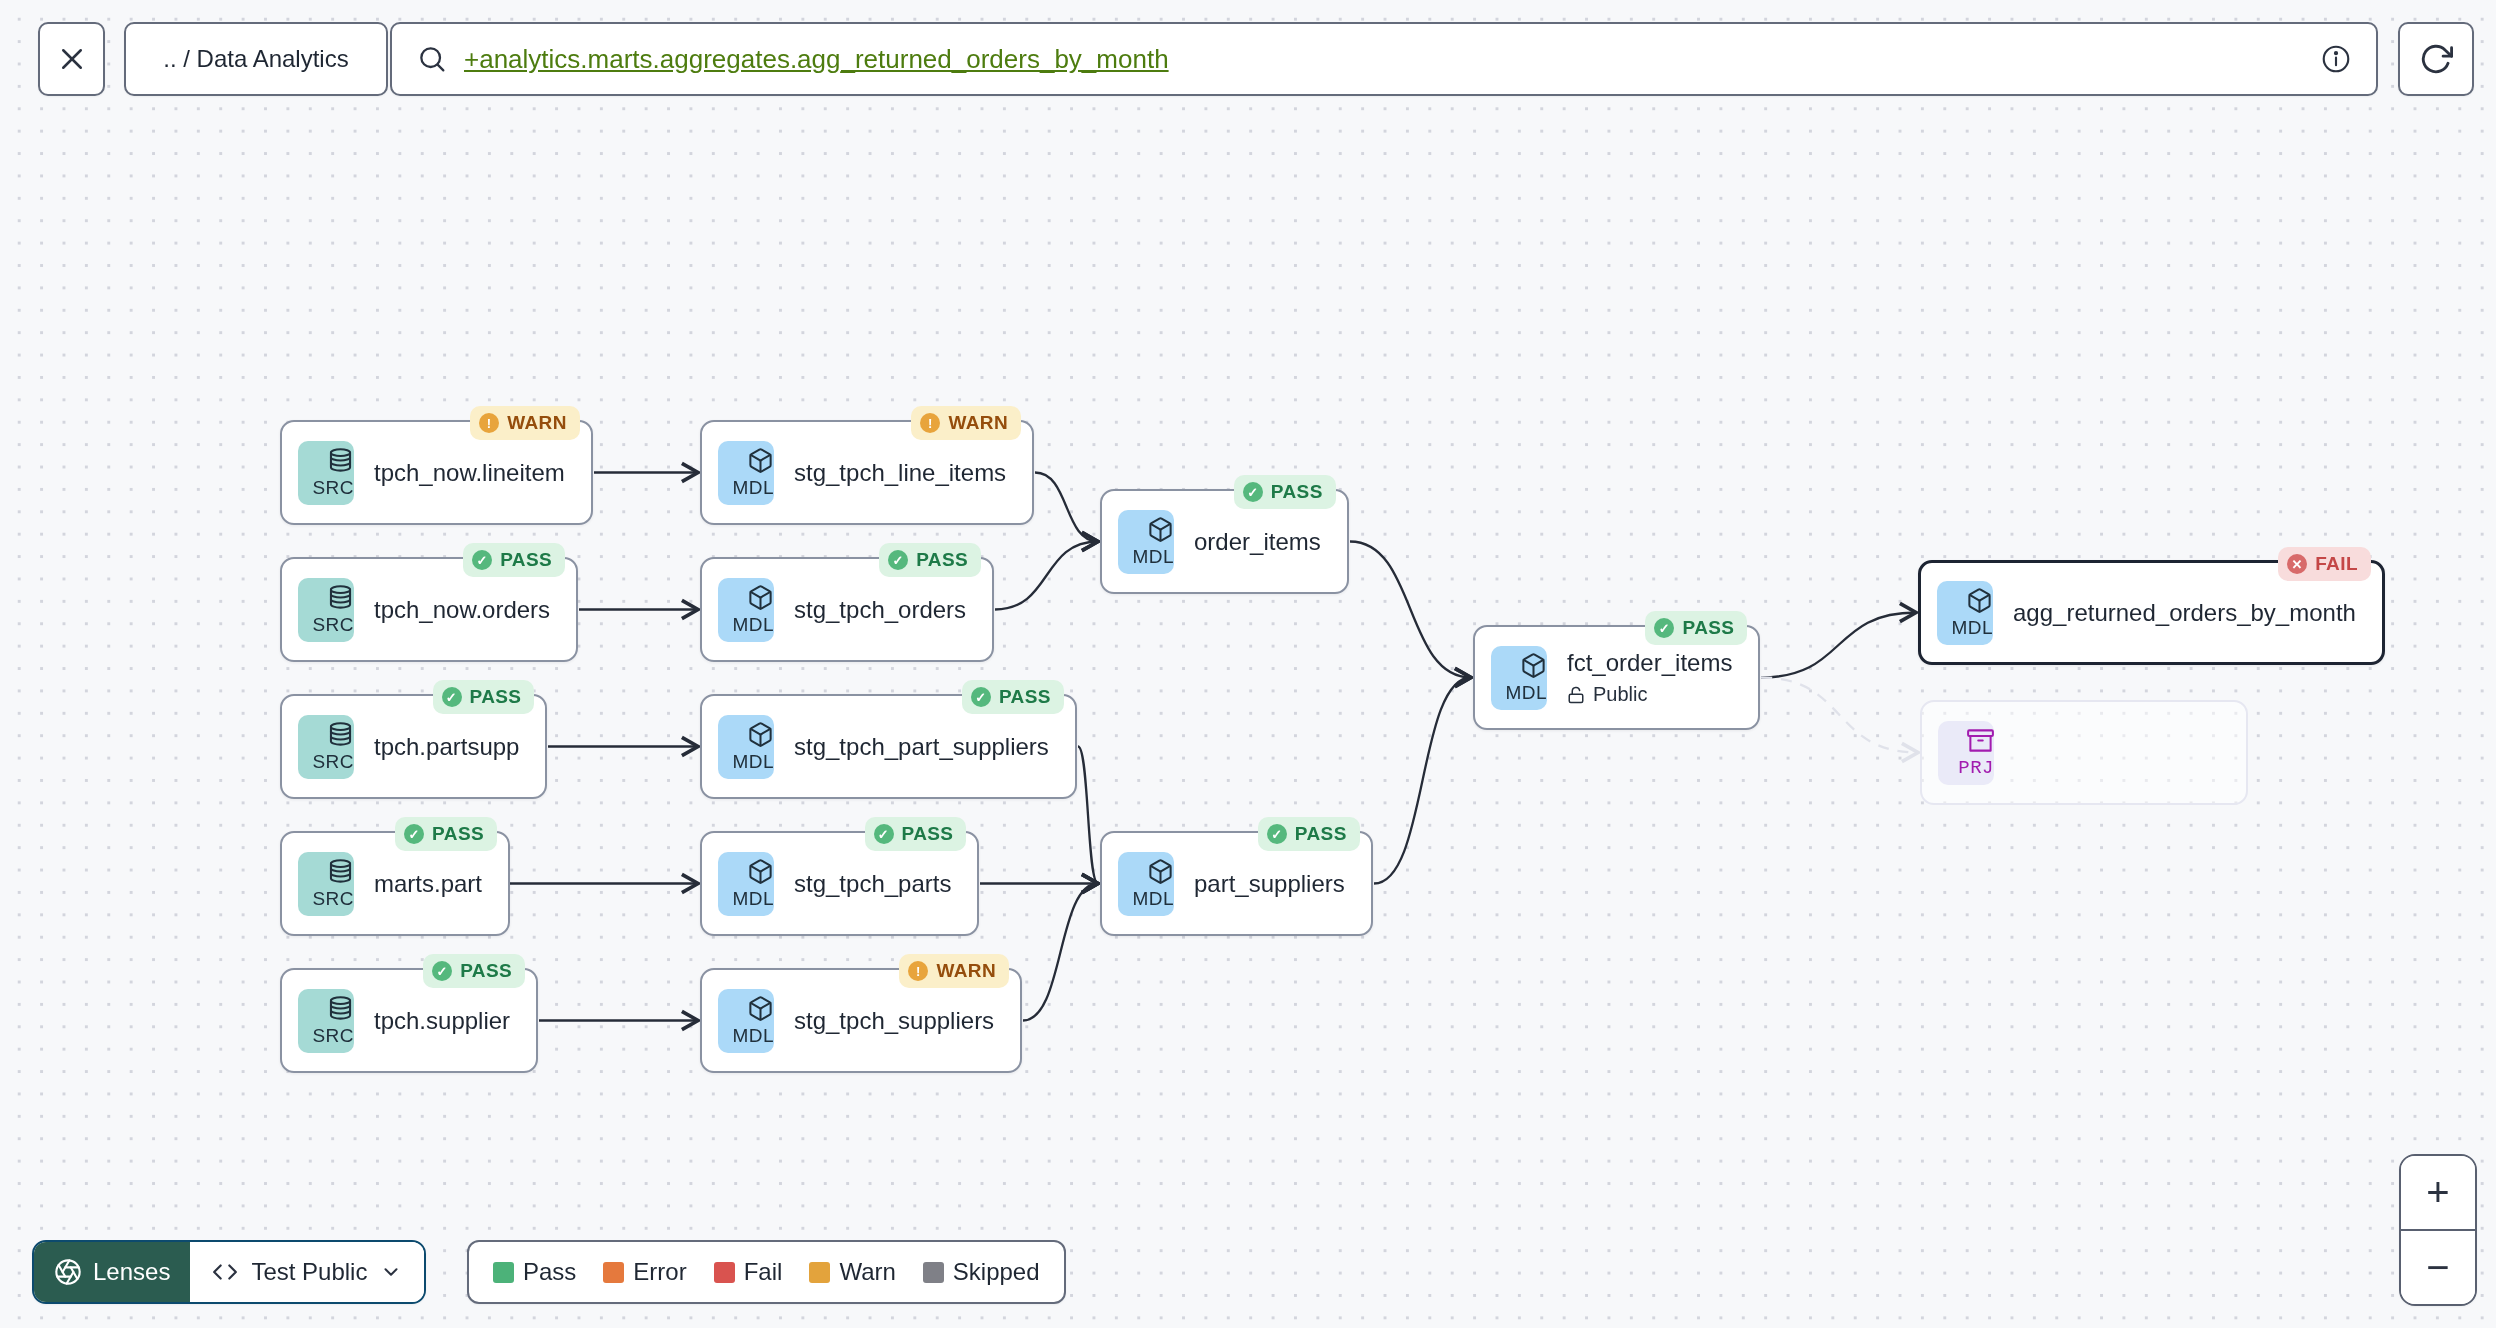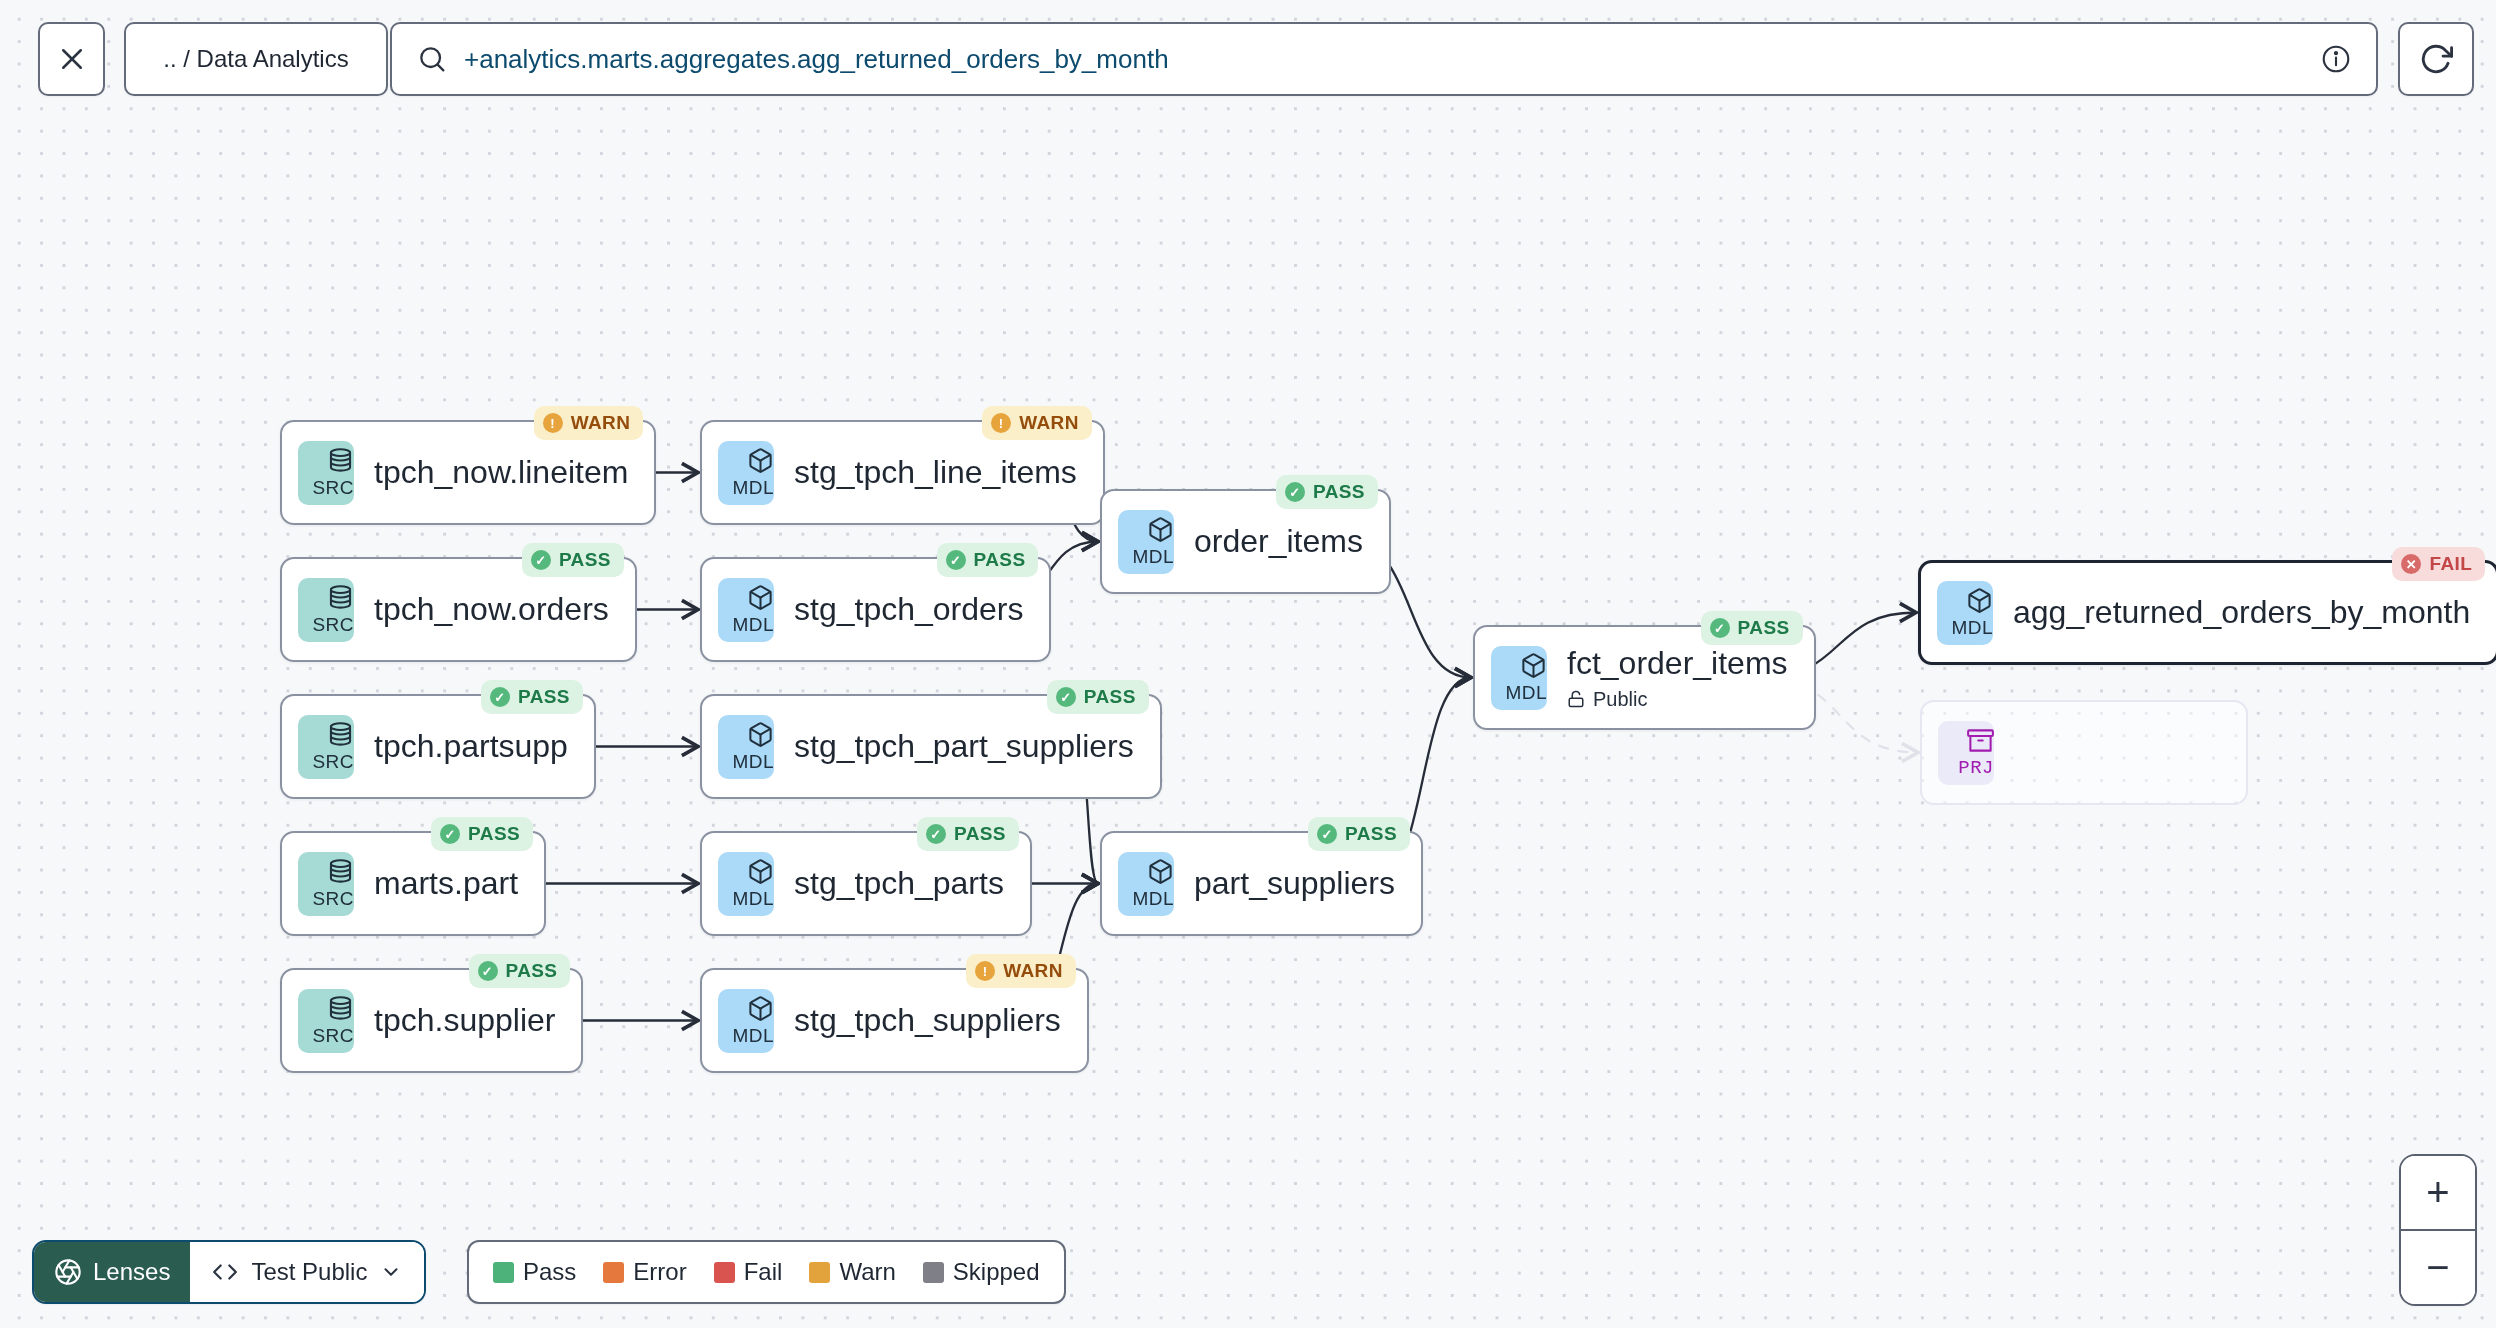--- a/index.html
+++ b/index.html
@@ -29,21 +29,21 @@
     cursor:pointer;
   }
   .node.selected { border:3.5px solid #1d2432; }
   .node.ghost { background:rgba(255,255,255,0.5); border-color:#e6e7f1; box-shadow:none; }
   .kindbox {
     flex:none; width:56px; height:64px; border-radius:10px;
     display:flex; flex-direction:column; align-items:flex-end; justify-content:center; gap:3px;
     font-size:19px; letter-spacing:.5px;
   }
   .kindbox svg { width:27px; height:27px; }
-  .node-label { font-size:32px; white-space:nowrap; color:#1f2733;text-align:right; }
+  .node-label { font-size:24px; white-space:nowrap; color:#1f2733;text-align:right; }
   .node.ghost .node-label { color:#b6bac9; }
   .node-over { font-size:20px; color:#c6c9d4; margin-bottom:4px; white-space:nowrap; }
   .node-sub { display:flex; align-items:center; gap:8px; font-size:20px; color:#27303d; margin-top:6px; }
   .node-sub svg { width:18px; height:18px; }
   .badge {
     position:absolute; top:-16px; right:11px; height:34px; z-index:3;
     display:flex; align-items:center; gap:8px; padding:0 13px 0 9px;
     border-radius:10px; font-size:19px; font-weight:700; letter-spacing:.4px;
   }
   .badge .dot {
@@ -57,21 +57,21 @@
   .btn {
     background:#fff; border:2px solid #646b7b; border-radius:10px;
     display:flex; align-items:center; justify-content:center;
     box-shadow:0 1px 2px rgba(25,30,45,0.05); cursor:pointer;
   }
   #close-btn   { left:38px;  top:22px; width:67px;  height:74px; }
   #crumb-btn   { left:124px; top:22px; width:264px; height:74px; font-size:24px; }
   #search-bar  { left:390px; top:22px; width:1988px; height:74px; justify-content:flex-start; padding:0 24px; gap:16px; position:absolute; }
   #search-bar input {
     flex:1; border:none; outline:none; font-family:inherit;
-    font-size:26px; color:#0c4a6e; background:transparent;
+    font-size:26px; color:#4d7c0f; background:transparent;text-decoration:underline;
   }
   #refresh-btn { left:2398px; top:22px; width:76px; height:74px; }
   .icon { color:#2b3240; }
 
   
   #lenses-pill {
     left:32px; bottom:24px; height:64px; display:flex; align-items:stretch;
     border:2px solid #0c4a6e; border-radius:14px; overflow:hidden; background:#fff;
     box-shadow:0 1px 2px rgba(25,30,45,0.05); position:absolute;
   }

